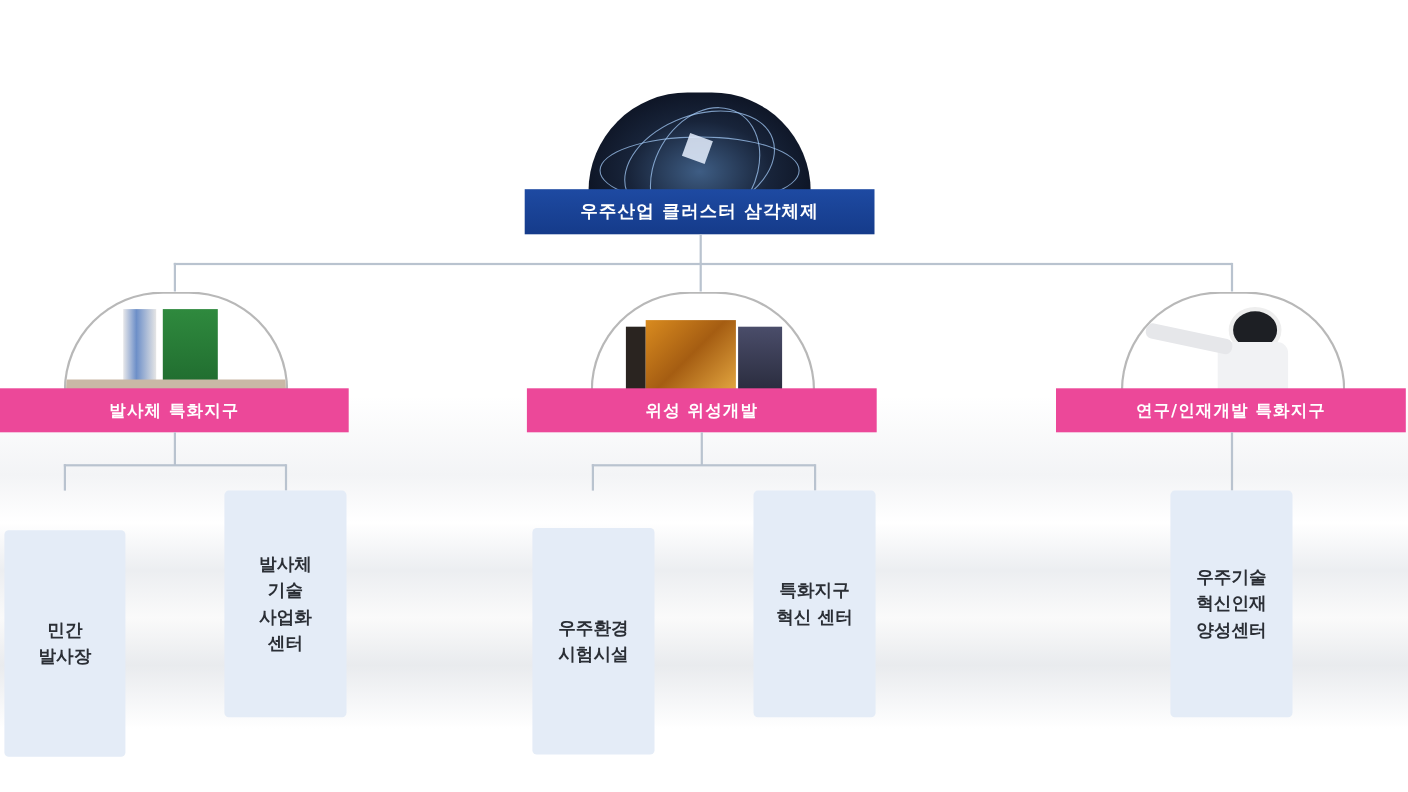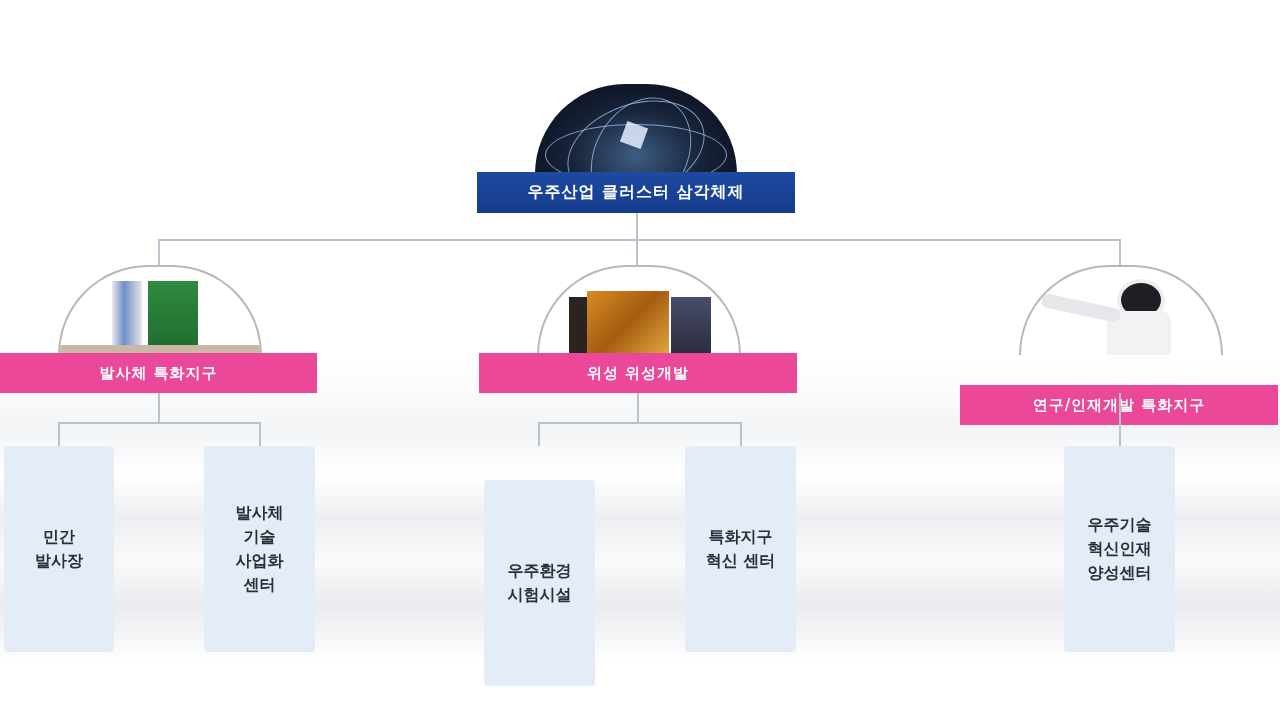--- a/index.html
+++ b/index.html
@@ -60,35 +60,35 @@
   <div style="position:absolute; left:48px; top:24px; width:82px; height:64px; background:linear-gradient(135deg,#d98b1f,#a55d12 50%,#e3a640);"></div>
   <div style="position:absolute; left:132px; top:30px; width:40px; height:58px; background:linear-gradient(180deg,#4a4d6a,#2a2c3e);"></div>
 </div>
 <div class="zone-bar" style="left:479px; top:353px; width:318px;">위성 위성개발</div>
 
 <div class="dome" style="left:1019px; top:265px; width:200px; height:88px;">
   <div style="position:absolute; left:96px; top:12px; width:40px; height:34px; border-radius:50%; background:#1d1f24; border:4px solid #eeeeee;"></div>
   <div style="position:absolute; left:86px; top:44px; width:64px; height:44px; background:#f1f2f4; border-radius:10px 10px 0 0;"></div>
   <div style="position:absolute; left:20px; top:34px; width:80px; height:14px; background:#e6e7ea; transform:rotate(12deg); border-radius:6px;"></div>
 </div>
-<div class="zone-bar" style="left:960px; top:353px; width:318px;margin-top:32px;">연구/인재개발 특화지구</div>
+<div class="zone-bar" style="left:960px; top:353px; width:318px;">연구/인재개발 특화지구</div>
 
 <div class="line" style="left:158px; top:393px; width:2px; height:30px;"></div>
 <div class="line" style="left:58px; top:422px; width:202px; height:2px;"></div>
 <div class="line" style="left:58px; top:422px; width:2px; height:24px;"></div>
 <div class="line" style="left:259px; top:422px; width:2px; height:24px;"></div>
 
 <div class="line" style="left:637px; top:393px; width:2px; height:30px;"></div>
 <div class="line" style="left:538px; top:422px; width:203px; height:2px;"></div>
 <div class="line" style="left:538px; top:422px; width:2px; height:24px;"></div>
 <div class="line" style="left:740px; top:422px; width:2px; height:24px;"></div>
 
 <div class="line" style="left:1119px; top:393px; width:2px; height:53px;"></div>
 
-<div class="leaf" style="left:4px; width:110px;">민간
+<div class="leaf" style="left:4px; width:110px;margin-top:36px;">민간
 발사장</div>
 <div class="leaf" style="left:204px; width:111px;">발사체
 기술
 사업화
 센터</div>
 <div class="leaf" style="left:484px; width:111px;margin-top:34px;">우주환경
 시험시설</div>
 <div class="leaf" style="left:685px; width:111px;">특화지구
 혁신 센터</div>
 <div class="leaf" style="left:1064px; width:111px;">우주기술

